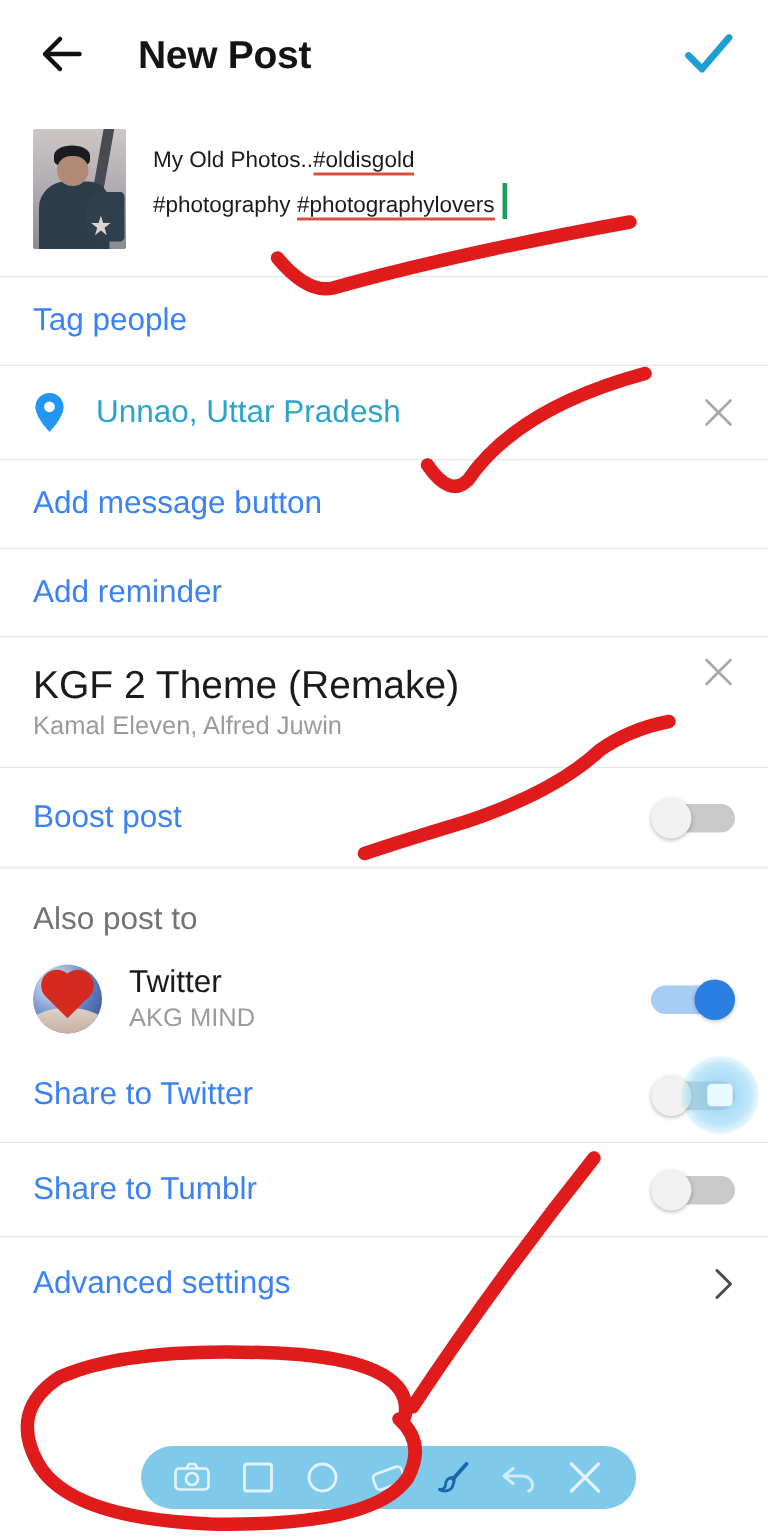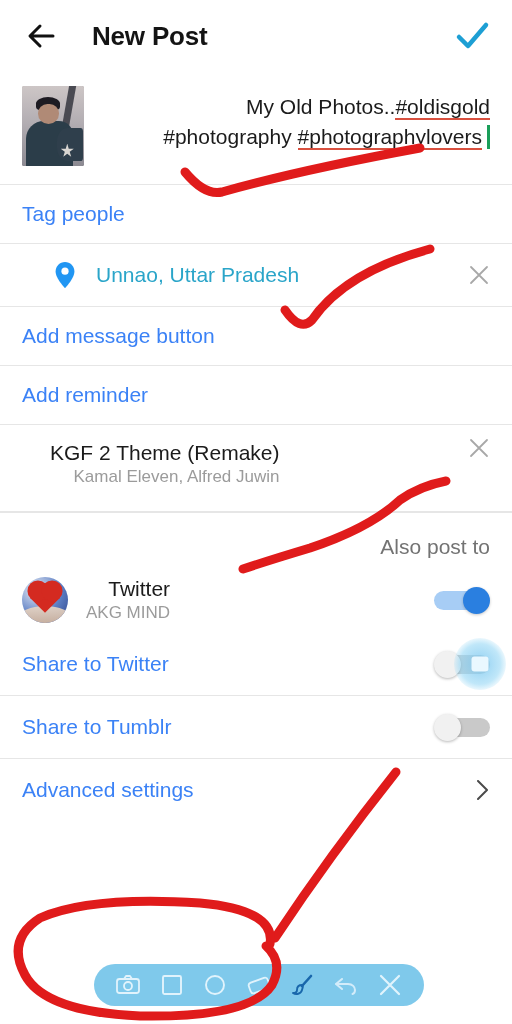--- a/index.html
+++ b/index.html
@@ -7,21 +7,20 @@
     width: 512px; height: 1024px;
     background: #ffffff;
     font-family: "Liberation Sans", sans-serif;
     overflow: hidden;
   }
   #screen {
     position: relative;
     width: 512px; height: 1024px;
     background: #ffffff;
     overflow: hidden;
-    text-align: right;
   }
 
   
   .header {
     position: relative;
     height: 72px;
     display: flex;
     align-items: center;
     padding: 0 22px;
     background: #ffffff;
@@ -58,21 +57,21 @@
   .thumb .sky { position:absolute; inset:0; background:linear-gradient(180deg,#cdc6c6 0%,#b3aeb3 45%,#8c8a92 100%); }
   .thumb .pole { position:absolute; left:70%; top:-4%; width:7px; height:66%; background:#4a4a52; transform: rotate(10deg); }
   .thumb .hair { position:absolute; left:22%; top:14%; width:40%; height:17%; background:#1d1b22; border-radius:50% 50% 30% 30%; }
   .thumb .face { position:absolute; left:25%; top:22%; width:34%; height:26%; background:#b08a76; border-radius:45% 45% 50% 50%; }
   .thumb .body { position:absolute; left:6%; top:44%; width:76%; height:58%; background:#2b3d49; border-radius:38% 30% 6% 6%; }
   .thumb .arm  { position:absolute; left:56%; top:52%; width:42%; height:42%; background:#2f3f4c; border-radius:40% 10% 10% 40%; }
   .thumb .star { position:absolute; left:62%; top:72%; width:22%; height:18%; background:#d9d6d2; clip-path: polygon(50% 0,61% 35%,98% 35%,68% 57%,79% 92%,50% 70%,21% 92%,32% 57%,2% 35%,39% 35%); }
 
   .caption-text {
     margin-left: 18px;
-    font-size: 21px;
+    font-size: 15px;
     line-height: 30px;
     color: #1b1b1b;
     flex: 1 1 auto;
     padding-top: 6px;
     position: relative;
   }
   .ht { position: relative; }
   .ht::after {
     content: "";
     position: absolute;
@@ -109,32 +108,32 @@
   }
   .spacer { flex: 1 1 auto; }
 
   .close-x {
     width: 22px; height: 22px;
     flex: 0 0 auto;
     opacity: .75;
   }
 
   
-  .loc-row { min-height: 62px; margin-left: 32px; }
+  .loc-row { min-height: 62px; }
   .pin { width: 22px; height: 28px; flex: 0 0 auto; }
   .loc-text {
     margin-left: 20px;
     font-size: 21px;
     color: #2aa5c9;
   }
 
   
   .music-row { padding-top: 12px; padding-bottom: 12px; align-items: flex-start; min-height: 86px; }
   .music-text { display: flex; flex-direction: column; padding-top: 4px; }
-  .music-title { font-size: 21px; color: #1b1b1b; margin-left: 28px; }
+  .music-title { font-size: 26px; color: #1b1b1b; }
 
   
   .toggle {
     position: relative;
     width: 56px; height: 26px;
     flex: 0 0 auto;
   }
   .toggle .track {
     position: absolute;
     right: 0; top: 4px;
@@ -318,20 +317,28 @@
     <span class="spacer"></span>
     <span class="close-x">
       <svg viewBox="0 0 22 22" width="22" height="22">
         <path d="M3 3 L19 19 M19 3 L3 19" fill="none" stroke="#8c8c8c" stroke-width="1.8" stroke-linecap="round"></path>
       </svg>
     </span>
   </div>
 
   <div class="divider"></div>
 
+  <div class="row" style="min-height:66px">
+    <span class="row-label">Boost post</span>
+    <span class="spacer"></span>
+    <span class="toggle">
+      <span class="track"></span>
+        <span class="knob"></span>
+    </span>
+  </div>
 
   <div class="divider"></div>
 
   <div class="section-head">Also post to</div>
 
   <div class="row fb-row">
     <span class="fb-avatar">
       <span class="hands"></span>
         <span class="heart"></span>
     </span>

